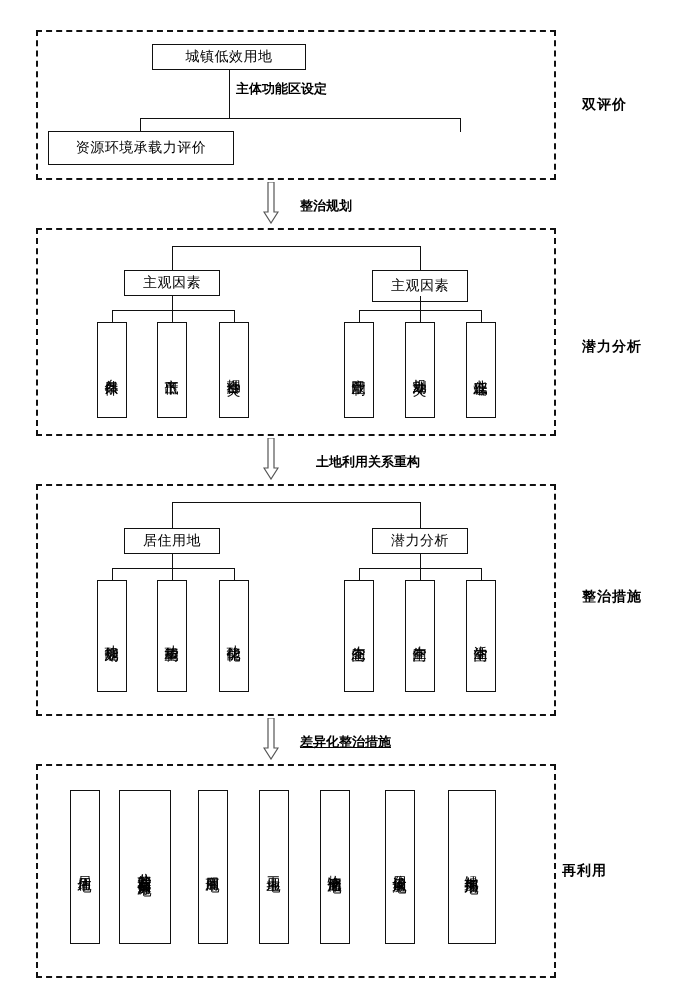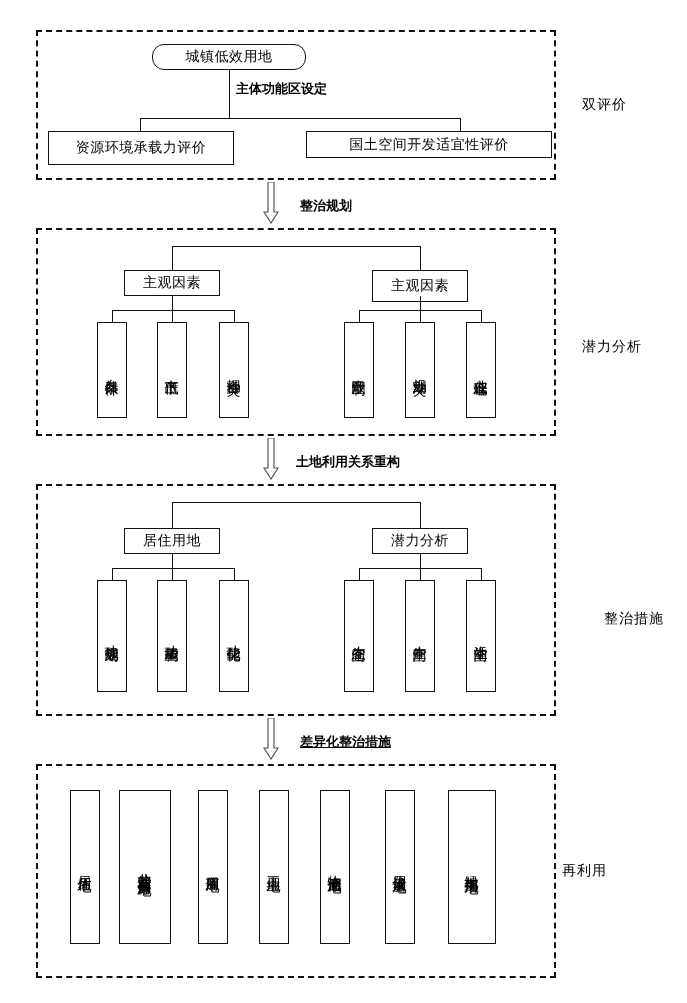--- a/index.html
+++ b/index.html
@@ -25,21 +25,21 @@
   .section {
     position: absolute;
     border: 2px dashed #111;
     box-sizing: border-box;
   }
 
   
   .side-label {
     position: absolute;
     font-size: 14px;
-    font-weight: normal;
+    font-weight: bold;
     letter-spacing: 1px;
     white-space: nowrap;
   }
 
   
   .conn-label {
     position: absolute;
     font-size: 13px;
     font-weight: bold;
     white-space: nowrap;
@@ -90,32 +90,31 @@
 </style>
 </head>
 <body>
 
 <div id="diagram">
 
   <div class="section" style="left:36px; top:30px; width:520px; height:150px;"></div>
 
   <div class="side-label" style="left:582px; top:96px;">双评价</div>
 
-  <div class="box h" style="left:152px; top:44px; width:154px; height:26px;border-radius:12px;">城镇低效用地</div>
+  <div class="box h" style="left:152px; top:44px; width:154px; height:26px;">城镇低效用地</div>
 
   <div class="ln vt" style="left:229px; top:70px; height:48px;"></div>
 
   <div class="conn-label" style="left:236px; top:80px;">主体功能区设定</div>
 
   <div class="ln hz" style="left:140px; top:118px; width:320px;"></div>
   <div class="ln vt" style="left:140px; top:118px; height:14px;"></div>
   <div class="ln vt" style="left:460px; top:118px; height:14px;"></div>
 
   <div class="box h" style="left:48px; top:131px; width:186px; height:34px;">资源环境承载力评价</div>
-  <div class="box h" style="left:306px; top:131px; width:246px; height:27px;">国土空间开发适宜性评价</div>
 
   <div class="blockarrow" style="left:263px; top:182px; height:42px;">
     <svg width="16" height="42" viewBox="0 0 16 42">
       <polygon points="5,0 11,0 11,30 15,30 8,41 1,30 5,30" fill="#ffffff" stroke="#555" stroke-width="1.2"></polygon>
     </svg>
   </div>
   <div class="conn-label" style="left:300px; top:197px;font-family:Liberation Serif, serif;">整治规划</div>
 
   <div class="section" style="left:36px; top:228px; width:520px; height:208px;"></div>
 
@@ -146,25 +145,25 @@
 
   <div class="box v" style="left:344px; top:322px; width:30px; height:96px;">产业限制</div>
   <div class="box v" style="left:405px; top:322px; width:30px; height:96px;">规划冲突</div>
   <div class="box v" style="left:466px; top:322px; width:30px; height:96px;">业态低端</div>
 
   <div class="blockarrow" style="left:263px; top:438px; height:42px;">
     <svg width="16" height="42" viewBox="0 0 16 42">
       <polygon points="5,0 11,0 11,30 15,30 8,41 1,30 5,30" fill="#ffffff" stroke="#555" stroke-width="1.2"></polygon>
     </svg>
   </div>
-  <div class="conn-label" style="left:296px; top:453px;">土地利用关系重构</div>
+  <div class="conn-label" style="left:316px; top:453px;">土地利用关系重构</div>
 
   <div class="section" style="left:36px; top:484px; width:520px; height:232px;"></div>
 
-  <div class="side-label" style="left:582px; top:610px;margin-left:22px;">整治措施</div>
+  <div class="side-label" style="left:582px; top:588px;">整治措施</div>
 
   <div class="ln hz" style="left:172px; top:502px; width:248px;"></div>
   <div class="ln vt" style="left:172px; top:502px; height:26px;"></div>
   <div class="ln vt" style="left:420px; top:502px; height:26px;"></div>
 
   <div class="box h" style="left:124px; top:528px; width:96px; height:26px;">居住用地</div>
   <div class="box h" style="left:372px; top:528px; width:96px; height:26px;">潜力分析</div>
 
   <div class="ln vt" style="left:172px; top:554px; height:14px;"></div>
   <div class="ln hz" style="left:112px; top:568px; width:122px;"></div>

